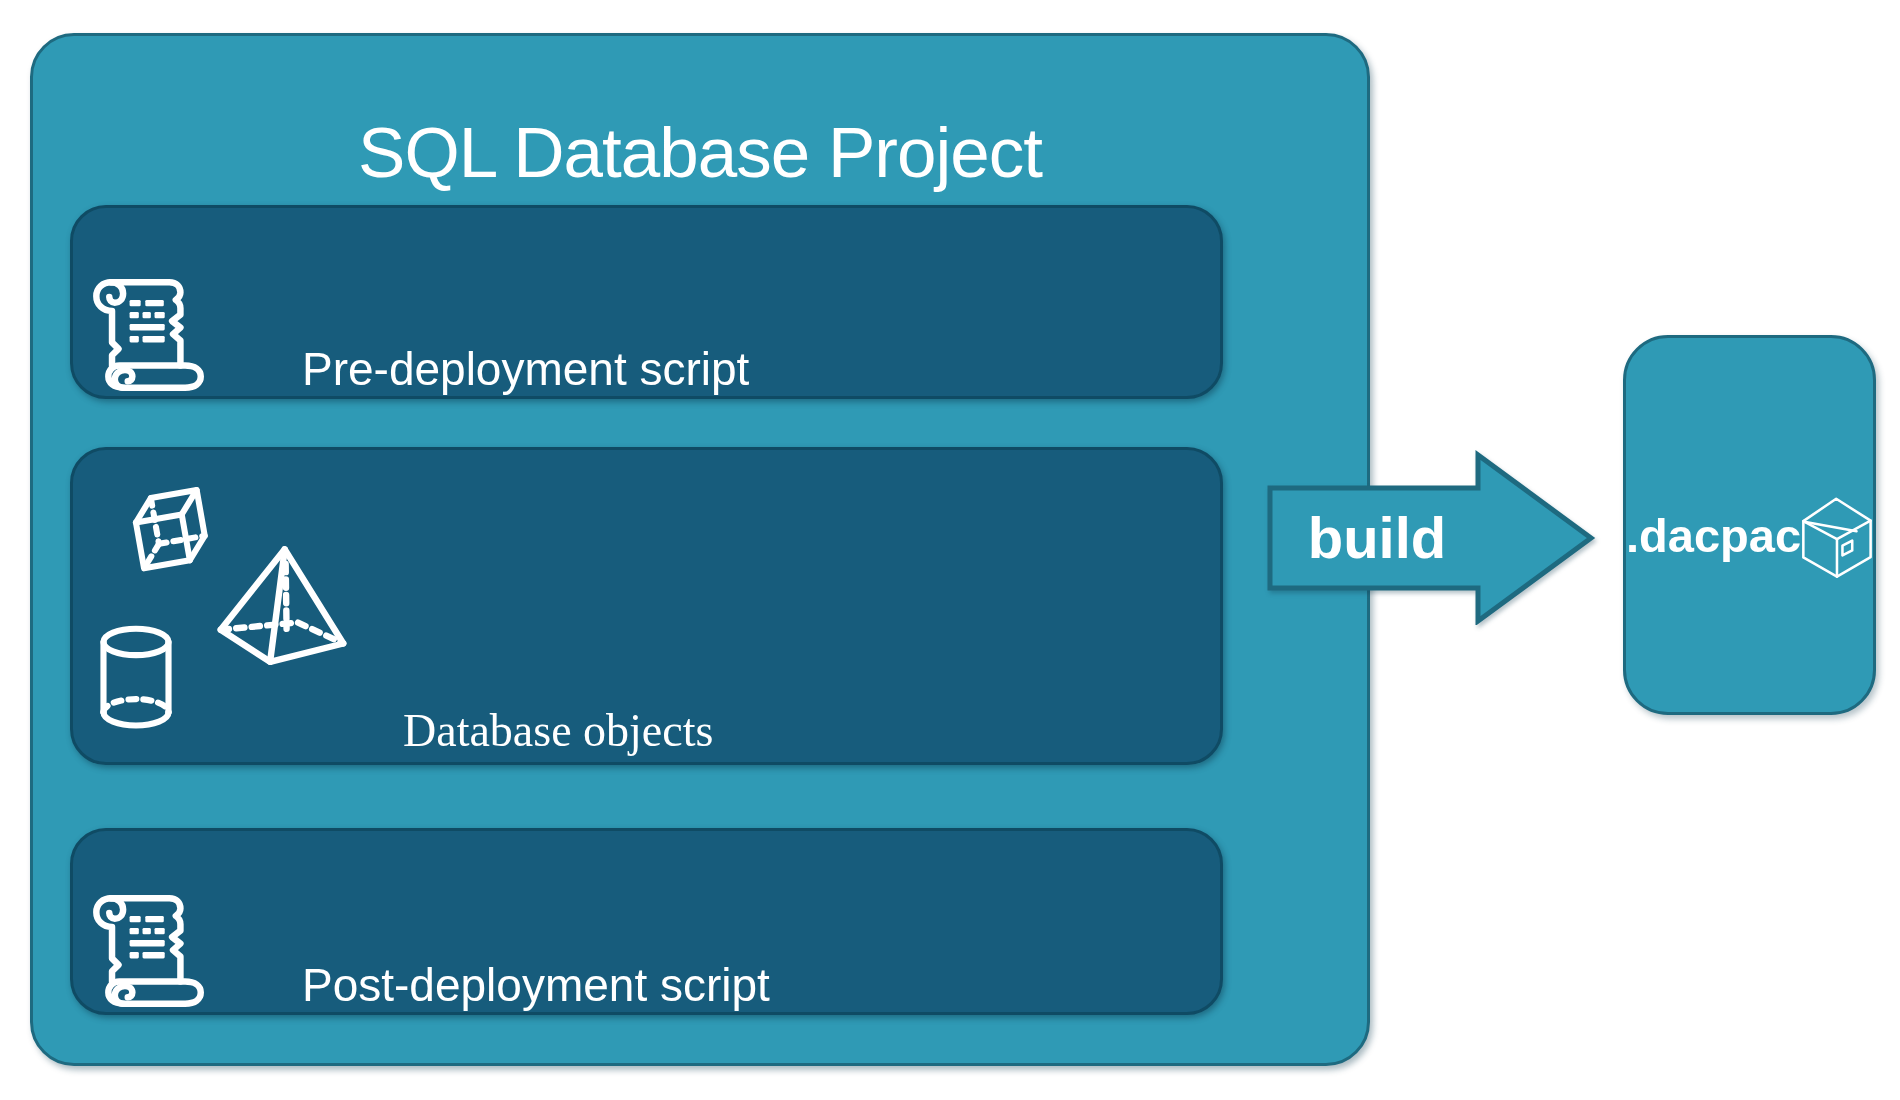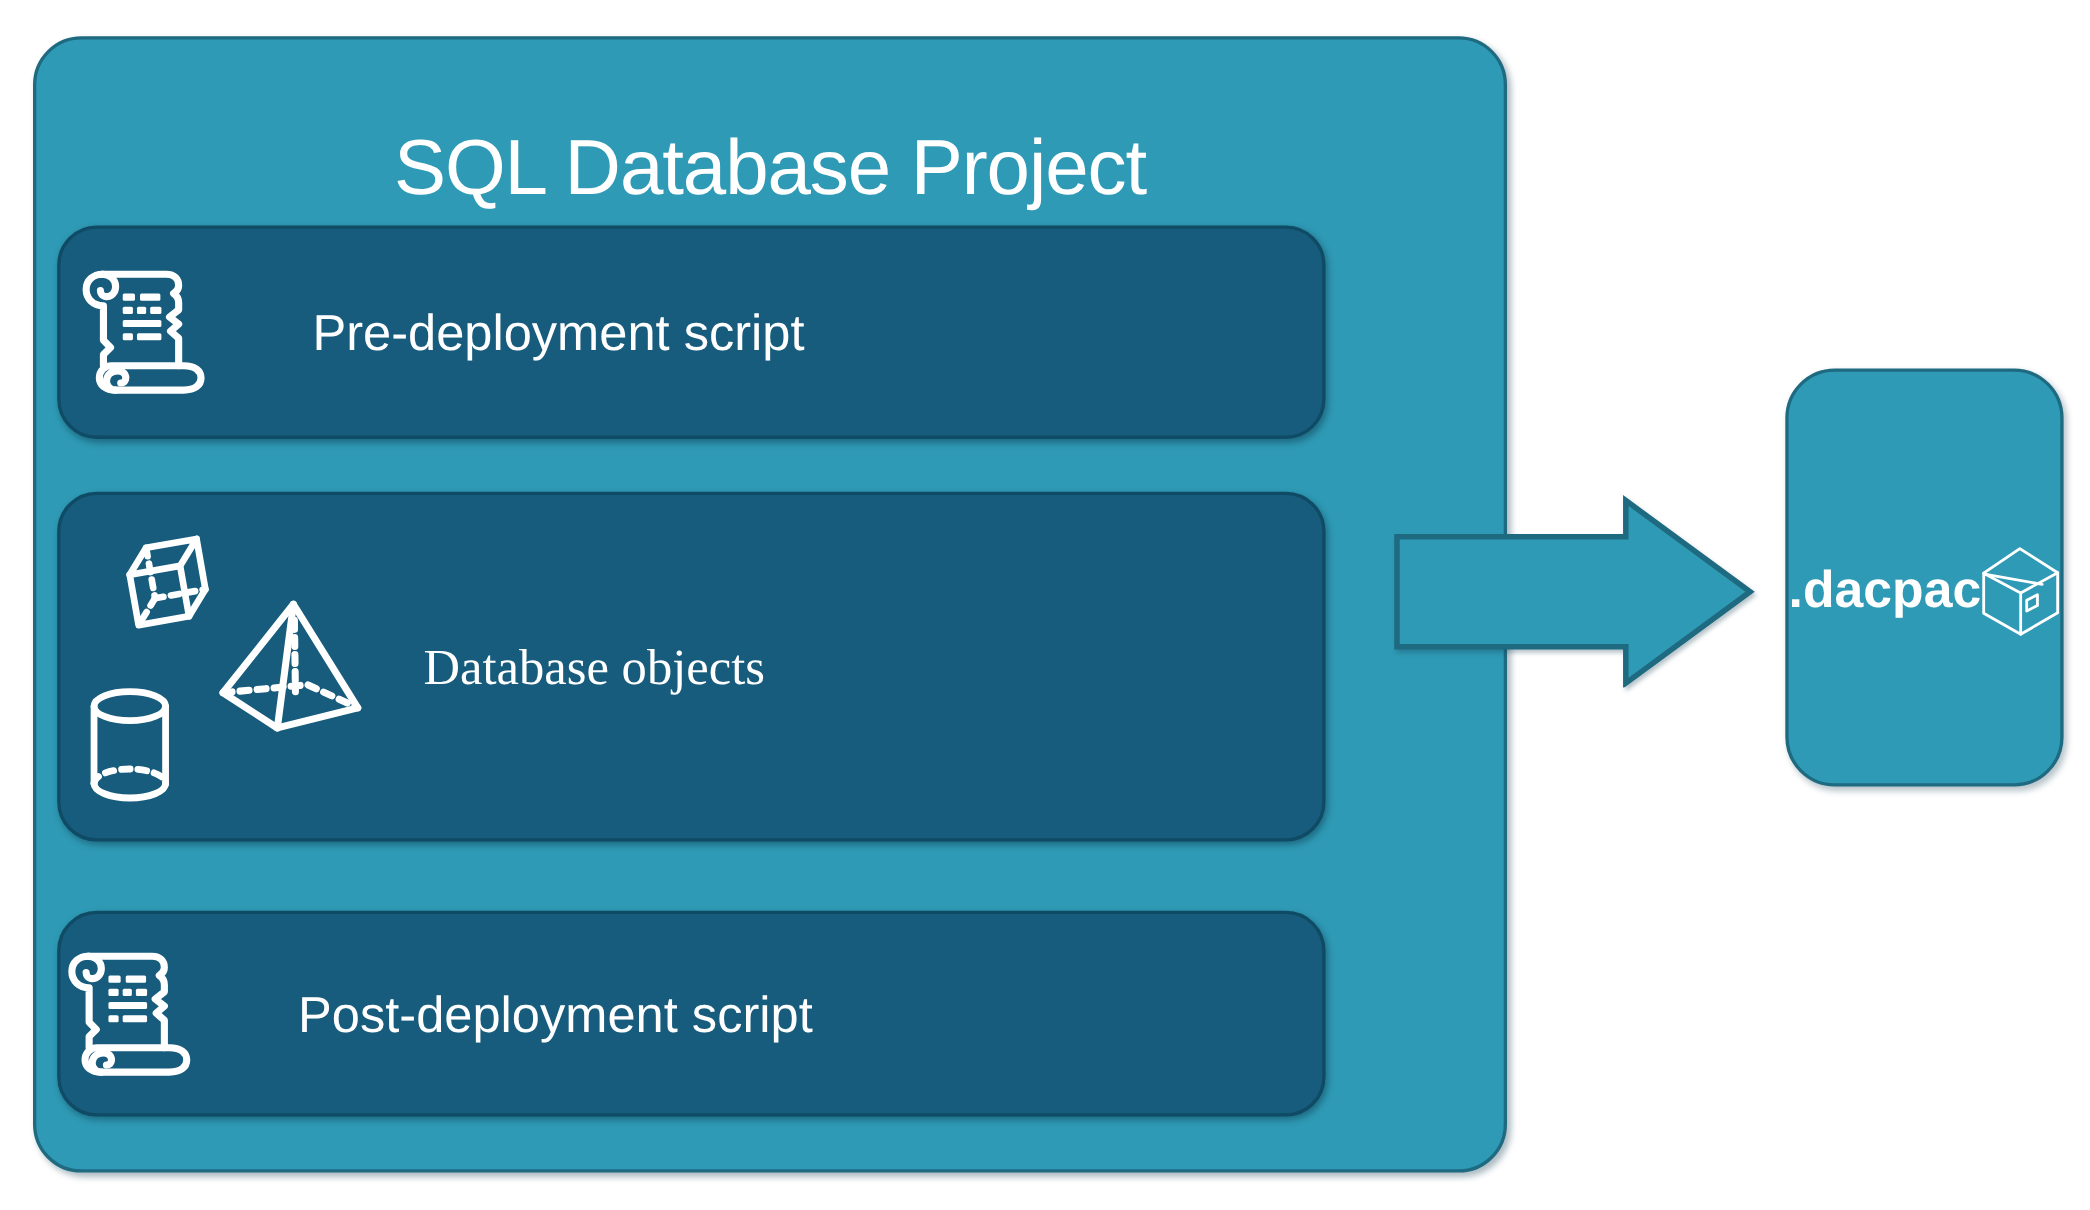--- a/index.html
+++ b/index.html
@@ -13,28 +13,28 @@
     background:#2F9AB5;border:3px solid #1E6A80;border-radius:44px;
     box-shadow:3px 4px 6px rgba(15,60,80,.35);
     box-sizing:border-box;
   }
   .project-title{
     position:absolute;left:0;top:28px;width:100%;text-align:center;
     font-size:71px;font-weight:400;letter-spacing:-1px;color:#ffffff;
   }
   
   .inner-box{
-    position:absolute;left:19px;width:1153px;
+    position:absolute;left:37px;width:1153px;
     background:#175C7C;border:3px solid #0F4B64;border-radius:36px;
     box-shadow:2px 3px 6px rgba(10,50,70,.45);
-    box-sizing:border-box;display:flex;align-items:center;
+    box-sizing:border-box;display:flex;align-items:flex-end;
   }
   .box-pre{top:169px;height:194px;padding-left:15px;}
   .box-objects{top:411px;height:318px;font-family:Liberation Serif, serif;}
-  .box-post{top:792px;height:187px;padding-left:2px;}
+  .box-post{top:792px;height:187px;padding-left:15px;}
   .script-label{margin-left:92px;font-size:46px;color:#ffffff;}
   .scroll-svg{width:122px;height:122px;flex:0 0 auto;}
   
   .obj-text{margin-left:330px;font-size:46px;line-height:63px;color:#ffffff;}
   .shape{position:absolute;}
   .cube-svg{left:40px;top:22px;width:118px;height:112px;}
   .pyramid-svg{left:138px;top:92px;width:142px;height:128px;}
   .cylinder-svg{left:16px;top:170px;width:94px;height:116px;}
   
   .arrow-svg{
@@ -132,20 +132,21 @@
         <rect class="bar" x="45" y="67" width="10" height="7" rx="1.5"></rect>
           <rect class="bar" x="59" y="67" width="24" height="7" rx="1.5"></rect>
       </svg>
       <span class="script-label">Post-deployment script</span>
     </div>
   </section>
 
   <svg class="arrow-svg" viewBox="0 0 330 175">
     <polygon points="4,38 212,38 212,5 325,88 212,171 212,138 4,138" fill="#2F9AB5" stroke="#1E6A80" stroke-width="5" stroke-linejoin="miter"></polygon>
   </svg>
+  <div class="arrow-label">build</div>
 
   <section class="dacpac-box">
     <div class="dacpac-title">.dacpac</div>
     <svg class="package-svg" viewBox="0 0 184 212">
       <path class="ic-thin" d="M 90 7 L 6 64 L 6 157 L 92 206 L 178 156 L 178 63 Z"></path>
       <path class="ic-thin" d="M 6 64 L 92 110 L 178 63"></path>
       <path class="ic-thin" d="M 92 110 L 92 206"></path>
       <path class="ic-thin" d="M 8 66 L 142 90"></path>
       <path class="ic-thin" d="M 106 127 L 131 114 L 131 139 L 106 152 Z"></path>
     </svg>

